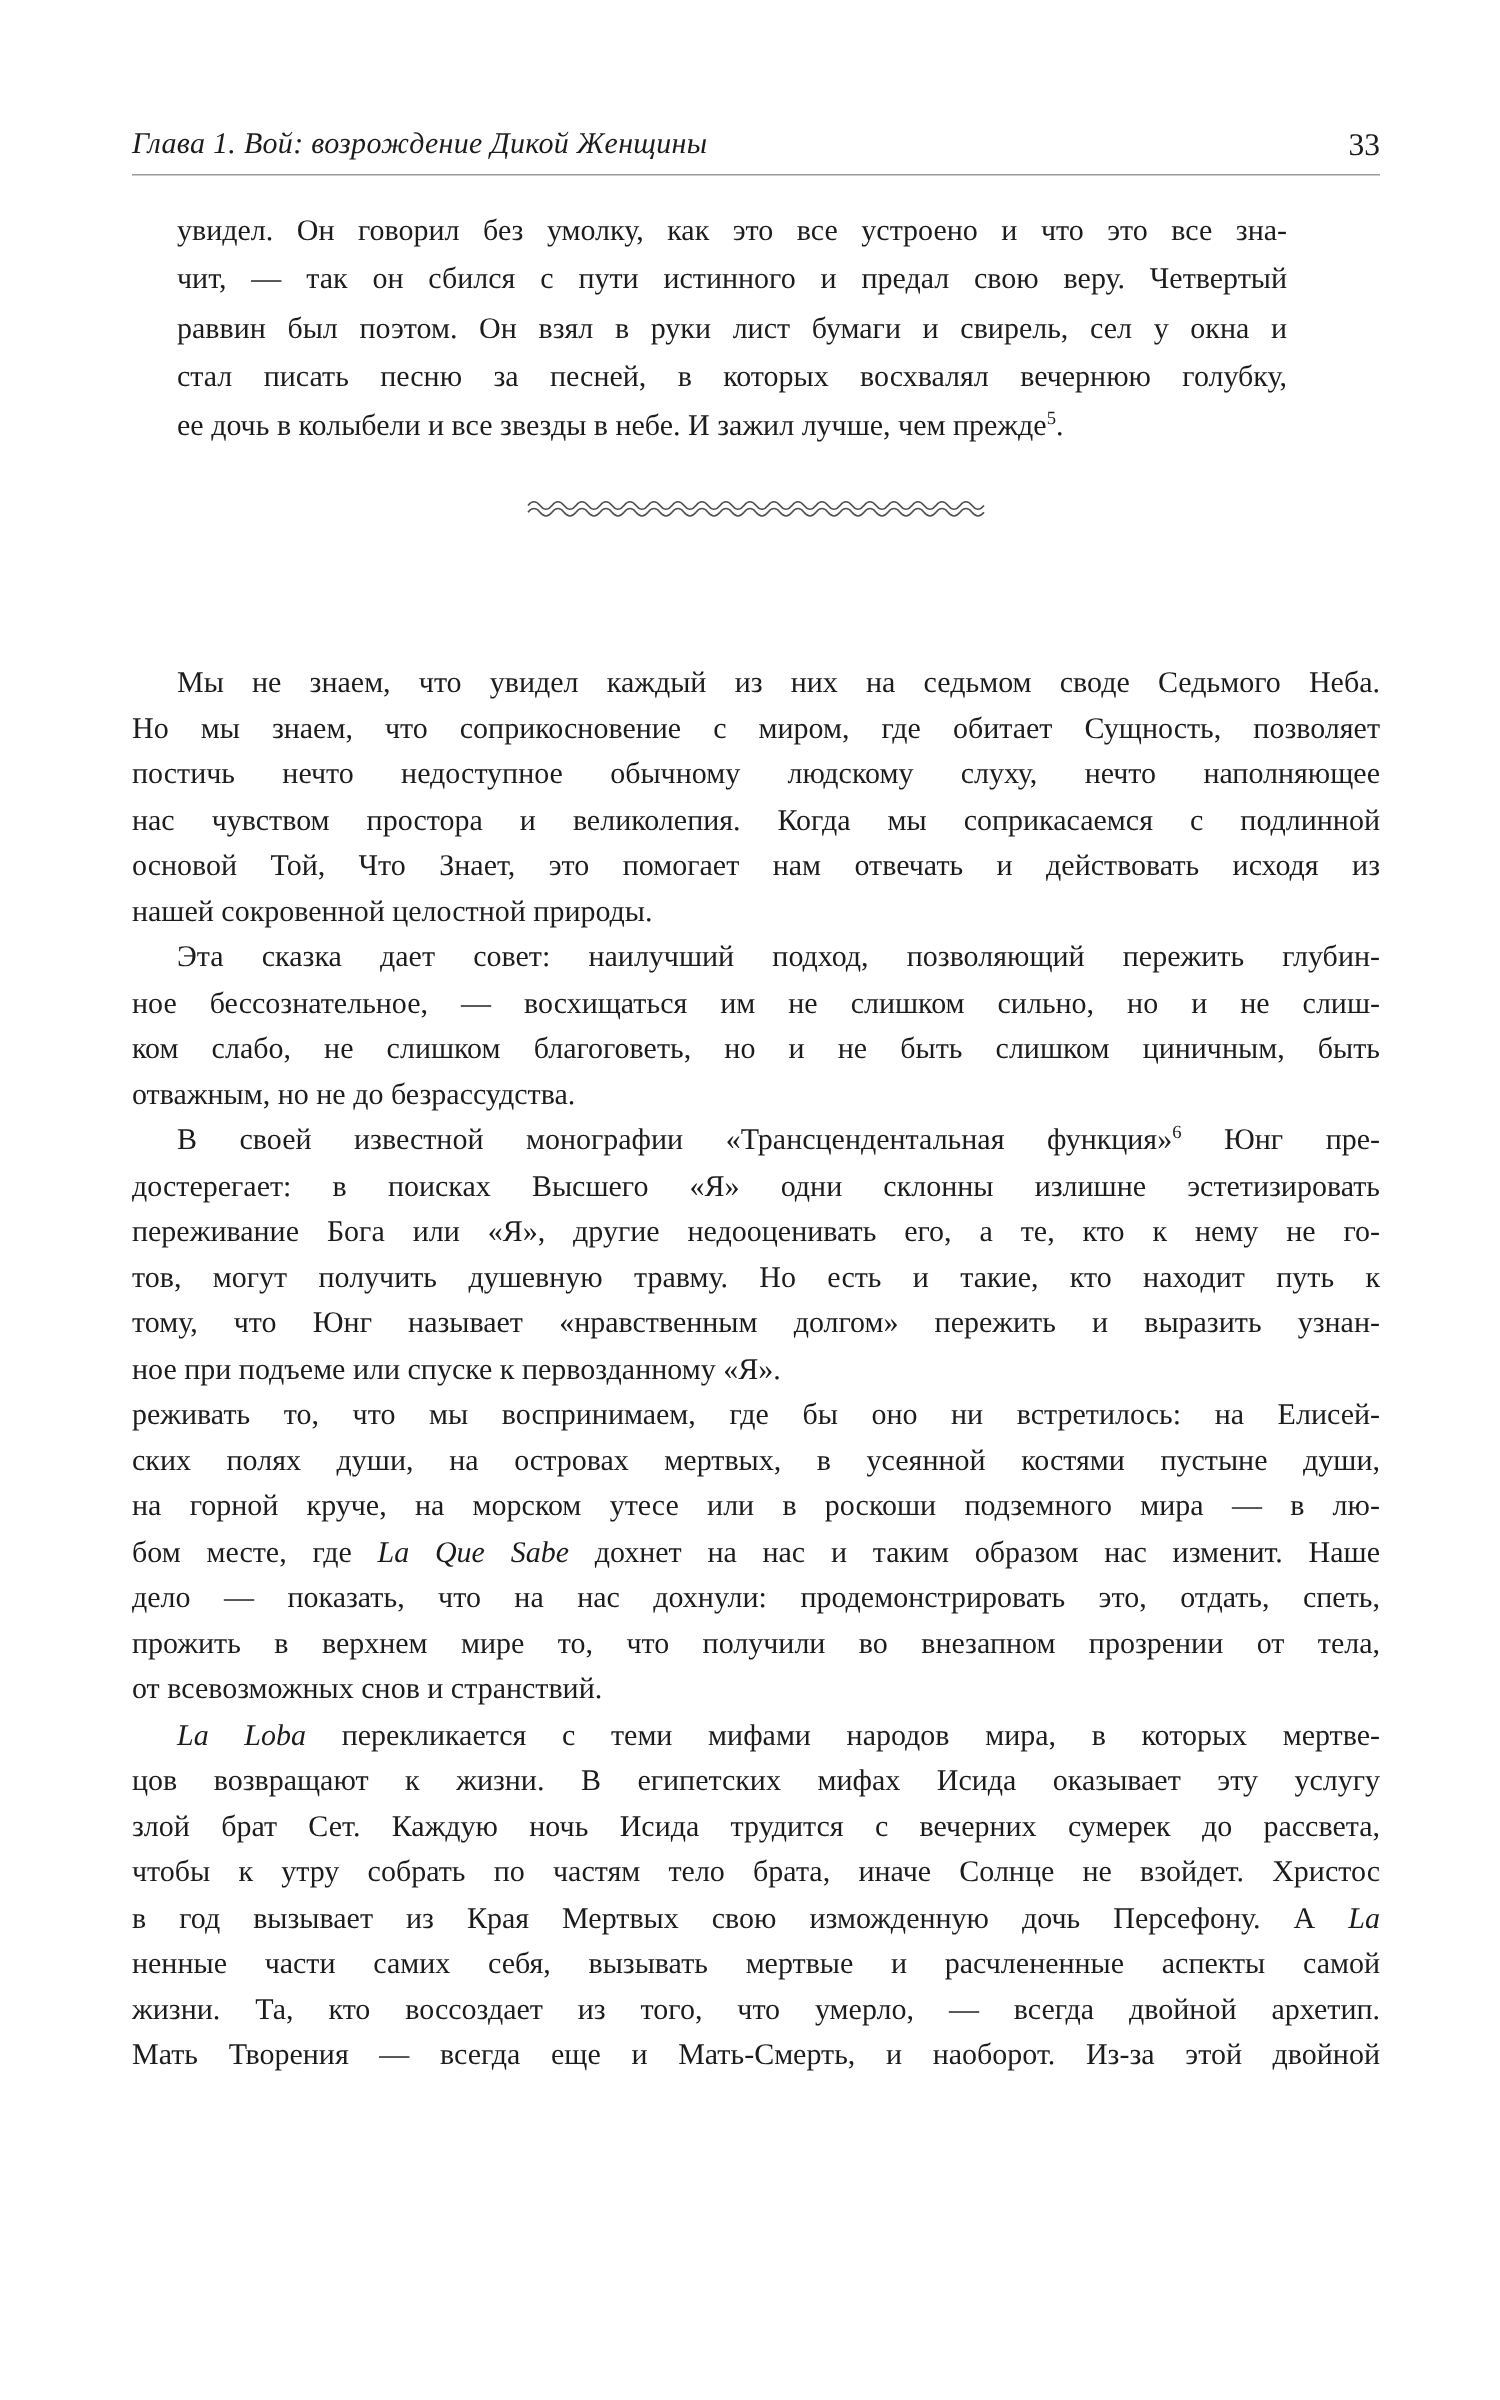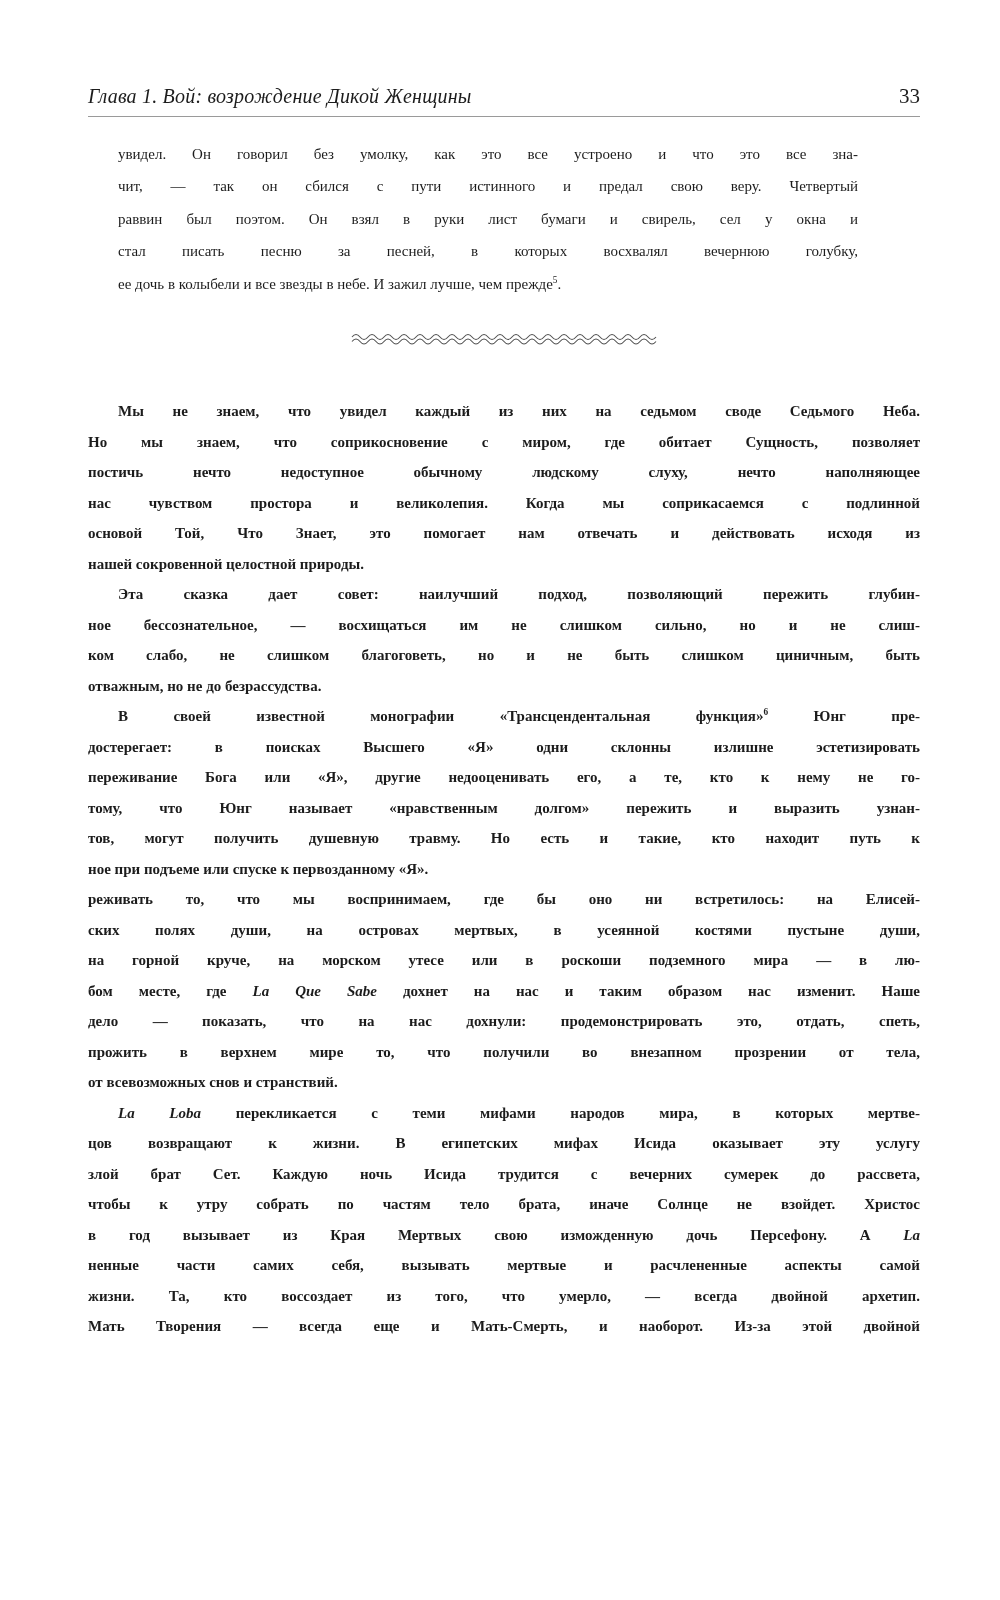--- a/index.html
+++ b/index.html
@@ -36,34 +36,33 @@
     font-size: 21px;
   }
   .header-rule {
     border: 0;
     border-top: 1px solid #9a9a9a;
     margin: 8px 0 0 0;
     height: 0;
   }
   .blockquote {
     margin: 21px 62px 17px 30px; 
-    font-size: 15px;
+    font-size: 20px;
     line-height: 32.4px;
   }
   .divider-wrap {
     margin-top: 32px;
     text-align: center;
     height: 16px;
   }
   .divider-wrap svg { display: inline-block; vertical-align: top; }
   .main-text {
-    margin-top: 48px;
-    font-size: 15px;
+    margin-top: 92px;
+    font-size: 20px;
     line-height: 30.5px;
-    font-weight: bold;
   }
   .line {
     text-align: justify;
     text-align-last: justify;
     white-space: normal;
   }
   .line.last {
     text-align-last: left;
   }
   .line.ind {
@@ -110,22 +109,22 @@
         <div class="line">нас чувством простора и великолепия. Когда мы соприкасаемся с подлинной</div>
         <div class="line">основой Той, Что Знает, это помогает нам отвечать и действовать исходя из</div>
         <div class="line last">нашей сокровенной целостной природы.</div>
         <div class="line ind">Эта сказка дает совет: наилучший подход, позволяющий пережить глубин-</div>
         <div class="line">ное бессознательное, — восхищаться им не слишком сильно, но и не слиш-</div>
         <div class="line">ком слабо, не слишком благоговеть, но и не быть слишком циничным, быть</div>
         <div class="line last">отважным, но не до безрассудства.</div>
         <div class="line ind">В своей известной монографии «Трансцендентальная функция»<sup>6</sup> Юнг пре-</div>
         <div class="line">достерегает: в поисках Высшего «Я» одни склонны излишне эстетизировать</div>
         <div class="line">переживание Бога или «Я», другие недооценивать его, а те, кто к нему не го-</div>
+        <div class="line">тов, могут получить душевную травму. Но есть и такие, кто находит путь к</div>
         <div class="line">тому, что Юнг называет «нравственным долгом» пережить и выразить узнан-</div>
-        <div class="line">тов, могут получить душевную травму. Но есть и такие, кто находит путь к</div>
         <div class="line last">ное при подъеме или спуске к первозданному «Я».</div>
         <div class="line">реживать то, что мы воспринимаем, где бы оно ни встретилось: на Елисей-</div>
         <div class="line">ских полях души, на островах мертвых, в усеянной костями пустыне души,</div>
         <div class="line">на горной круче, на морском утесе или в роскоши подземного мира — в лю-</div>
         <div class="line">бом месте, где <em>La Que Sabe</em> дохнет на нас и таким образом нас изменит. Наше</div>
         <div class="line">дело — показать, что на нас дохнули: продемонстрировать это, отдать, спеть,</div>
         <div class="line">прожить в верхнем мире то, что получили во внезапном прозрении от тела,</div>
         <div class="line last">от всевозможных снов и странствий.</div>
         <div class="line ind"><em>La Loba</em> перекликается с теми мифами народов мира, в которых мертве-</div>
         <div class="line">цов возвращают к жизни. В египетских мифах Исида оказывает эту услугу</div>

